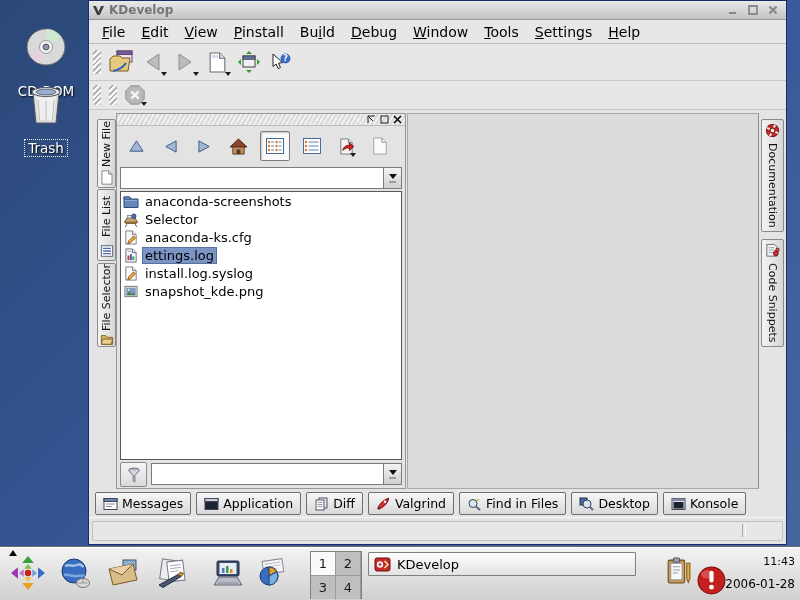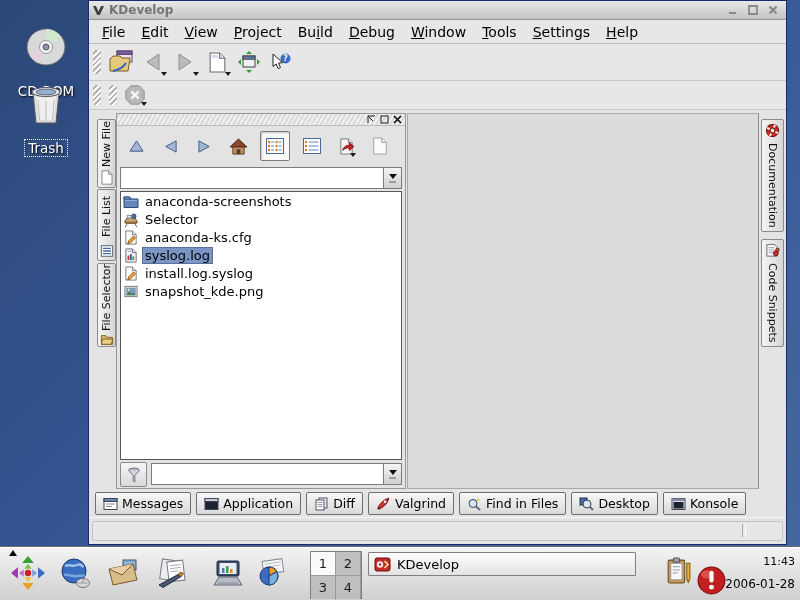--- a/index.html
+++ b/index.html
@@ -180,21 +180,21 @@
             <path d="M2.5 2.5l7 7M9.5 2.5l-7 7" stroke="#8a8a8a" stroke-width="2.4"></path>
           </svg>
       </span>
     </span>
   </div>
 
   <div class="abs menubar">
     <span class="mitem"><span></span><span class="ac">F</span><span>ile</span></span>
     <span class="mitem"><span></span><span class="ac">E</span><span>dit</span></span>
     <span class="mitem"><span></span><span class="ac">V</span><span>iew</span></span>
-    <span class="mitem"><span></span><span class="ac">P</span><span>roject</span></span>
+    <span class="mitem"><span></span><span class="ac">P</span><span>install</span></span>
     <span class="mitem"><span>Bu</span><span class="ac">i</span><span>ld</span></span>
     <span class="mitem"><span></span><span class="ac">D</span><span>ebug</span></span>
     <span class="mitem"><span></span><span class="ac">W</span><span>indow</span></span>
     <span class="mitem"><span></span><span class="ac">T</span><span>ools</span></span>
     <span class="mitem"><span></span><span class="ac">S</span><span>ettings</span></span>
     <span class="mitem"><span></span><span class="ac">H</span><span>elp</span></span>
   </div>
 
   <div class="abs tbar1">
     <span class="handle"></span>
@@ -421,21 +421,21 @@
           <span>
             <svg width="16" height="15" viewBox="0 0 16 16">
                 <path d="M2.5 1h7l4 4v10h-11z" fill="#f8f8ff" stroke="#667"></path>
                 <path d="M9.5 1v4h4" fill="#dde4f0" stroke="#667"></path>
                 <rect x="4.3" y="8" width="2" height="5" fill="#cc3333"></rect>
                 <rect x="6.9" y="6.5" width="2" height="6.5" fill="#3a62b0"></rect>
                 <rect x="9.5" y="9" width="2" height="4" fill="#3a9e3a"></rect>
                 <path d="M4.3 3.5h4" stroke="#99a"></path>
               </svg>
           </span>
-          <span class="fname">syslog.log</span>
+          <span class="fname">ettings.log</span>
         </div>
         <div class="frow">
           <span>
             <svg width="16" height="15" viewBox="0 0 16 16">
                 <path d="M2.5 1h7l4 4v10h-11z" fill="#fff" stroke="#777"></path>
                 <path d="M9.5 1v4h4" fill="#dde4f0" stroke="#777"></path>
                 <path d="M4.5 14.6l1-3 5.2-5.2 2 2-5.2 5.2z" fill="#f0a43c" stroke="#8a5a14"></path>
               </svg>
           </span>
           <span class="fname">install.log.syslog</span>

